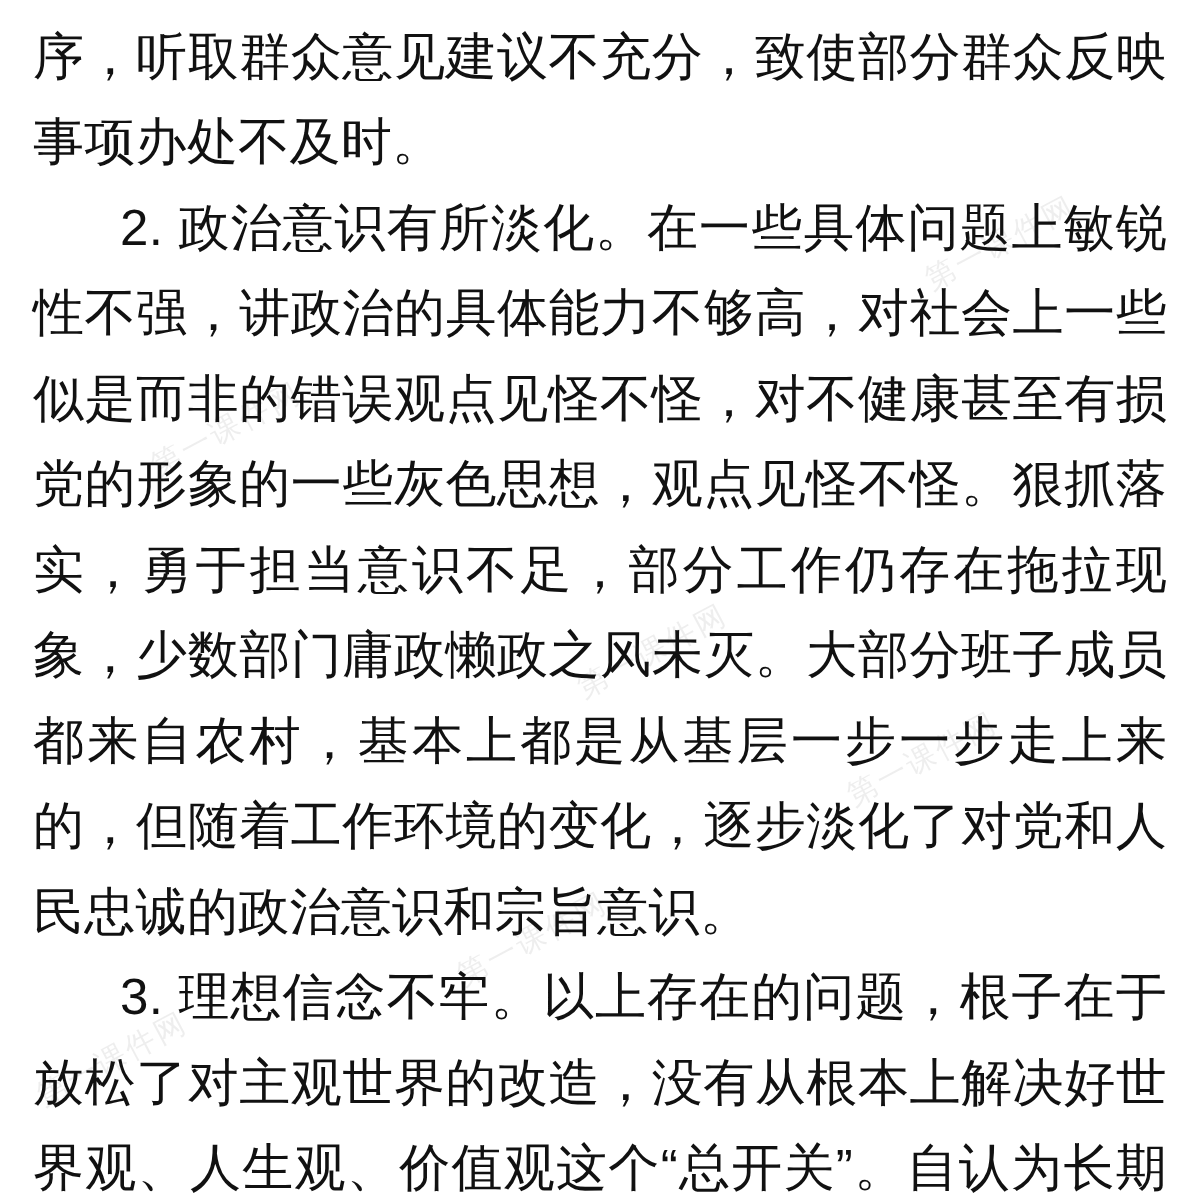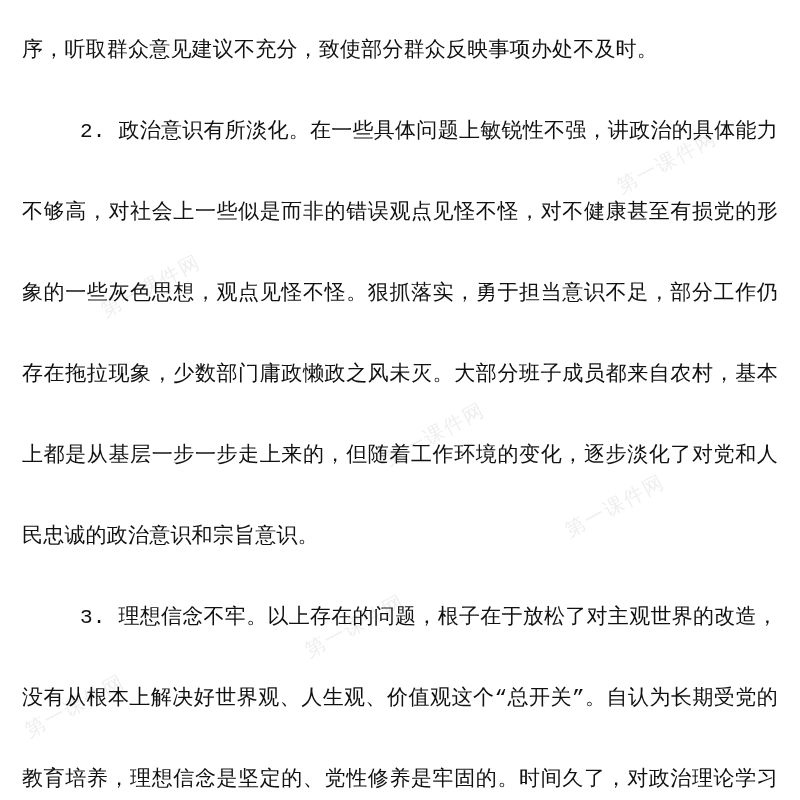--- a/index.html
+++ b/index.html
@@ -23,26 +23,26 @@
     overflow: hidden;
   }
   .doc-body {
     position: relative;
     z-index: 2;
   }
   p.para {
     margin: 0;
     padding: 0;
     color: #111111;
-    font-size: 21px;
-    line-height: 81px;
+    font-size: 34px;
+    line-height: 57px;
     letter-spacing: 0.2px;
     text-align: justify;
     text-justify: inter-ideograph;
-    font-family: Liberation Mono, monospace;
+    font-family: Liberation Sans, sans-serif;
     white-space: pre-wrap;
   }
   p.indent {
     text-indent: 58px;
   }
   
   .wm-layer {
     position: absolute;
     left: 0;
     top: 0;

